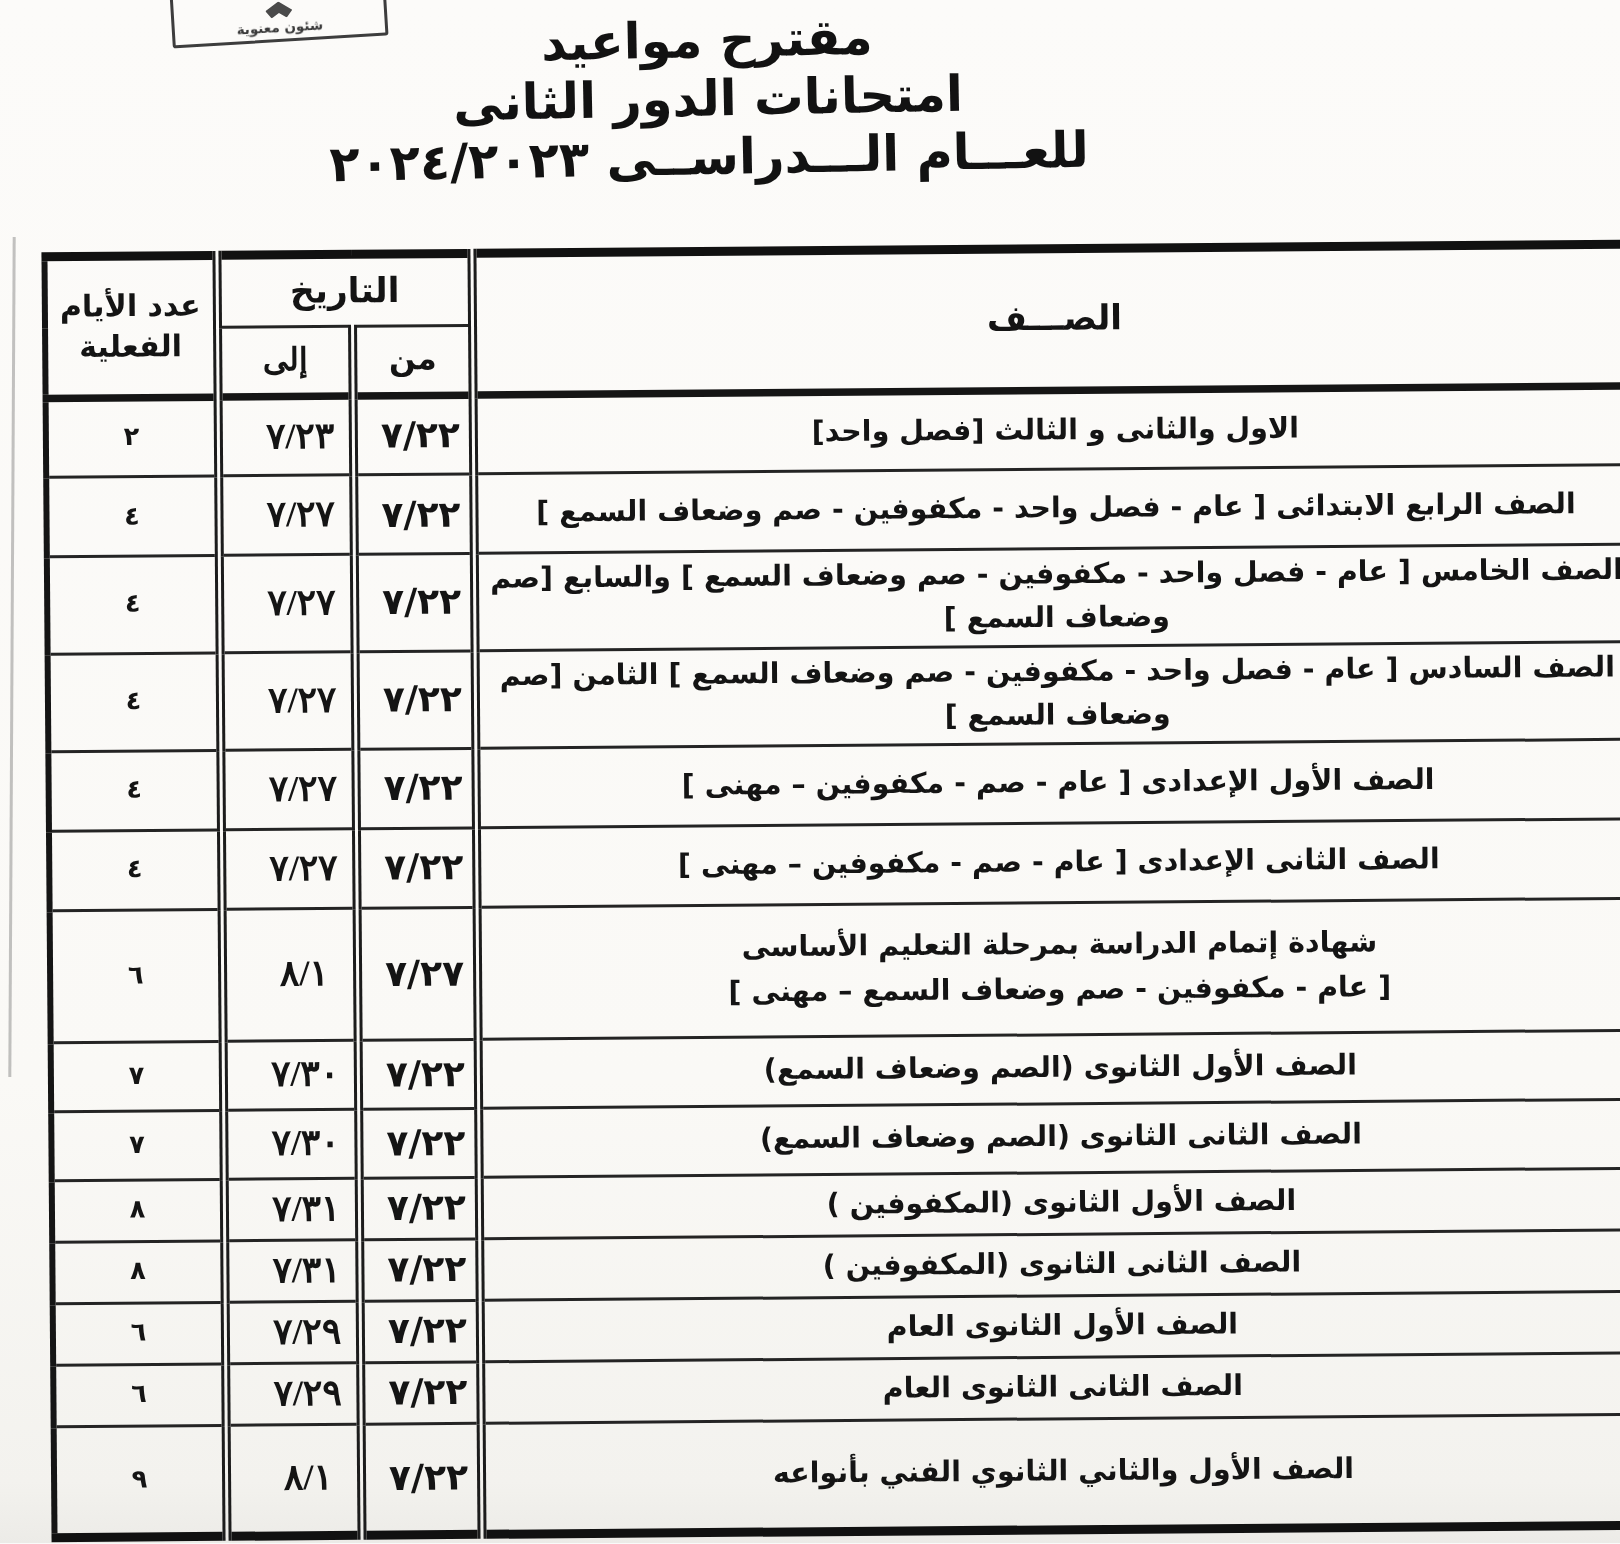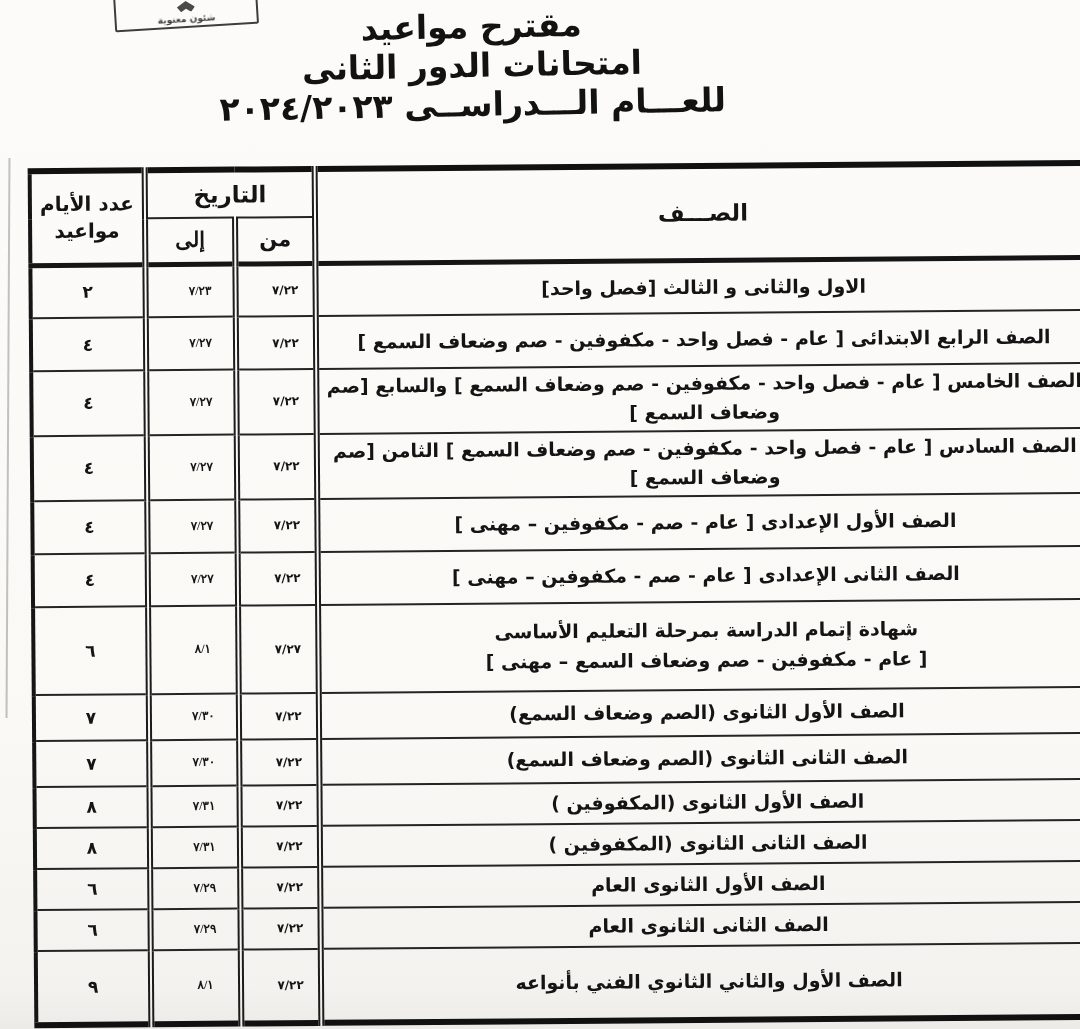--- a/index.html
+++ b/index.html
@@ -76,21 +76,21 @@
   .sched .c-from{border-left:6px double #1c1c1c;}
   .sched .c-to{border-left:6px double #1c1c1c;font-family:Liberation Serif, serif;}
   
   .sched thead tr.sub th,
   .sched thead th[rowspan]{border-bottom:5px solid #151515;}
   .sched thead{font-size:23px;}
   .sched thead tr.main{height:48px;}
   .sched thead tr.sub{height:46px;font-size:21px;}
   .th-days{font-size:20px;line-height:1.35;}
   .sched td.c-grade{font-size:19px;white-space:pre-line;line-height:1.55;}
-  .sched td.c-from,.sched td.c-to{font-size:12px;letter-spacing:1px;padding-left:25px;}
+  .sched td.c-from,.sched td.c-to{font-size:24px;letter-spacing:1px;padding-left:25px;}
   .sched td.c-days{font-size:17px;}
   
   .sched tbody tr{height:53px;}
   .sched tbody tr:nth-child(7){height:88px;}
   .sched tbody tr:nth-child(8),.sched tbody tr:nth-child(9){height:46px;}
   .sched tbody tr:nth-child(10),.sched tbody tr:nth-child(11),
   .sched tbody tr:nth-child(12),.sched tbody tr:nth-child(13){height:41px;}
   .sched tbody tr:nth-child(14){height:74px;}
 </style>
 </head>
@@ -117,21 +117,21 @@
       <col style="width:80px">
       <col style="width:90px">
       <col style="width:115px">
     </colgroup>
     <thead>
       <tr class="main">
         <th rowspan="2" class="c-grade">الصـــف</th>
         <th colspan="2" class="c-from">التاريخ</th>
         <th rowspan="2" class="c-days th-days">
           <div>عدد الأيام</div>
-          <div>مواعيد</div>
+          <div>الفعلية</div>
         </th>
       </tr>
       <tr class="sub">
         <th class="c-from">من</th>
         <th class="c-to">إلى</th>
       </tr>
     </thead>
     <tbody id="rows">
         <tr>
       <td class="c-grade">الاول والثانى و الثالث [فصل واحد]</td>

